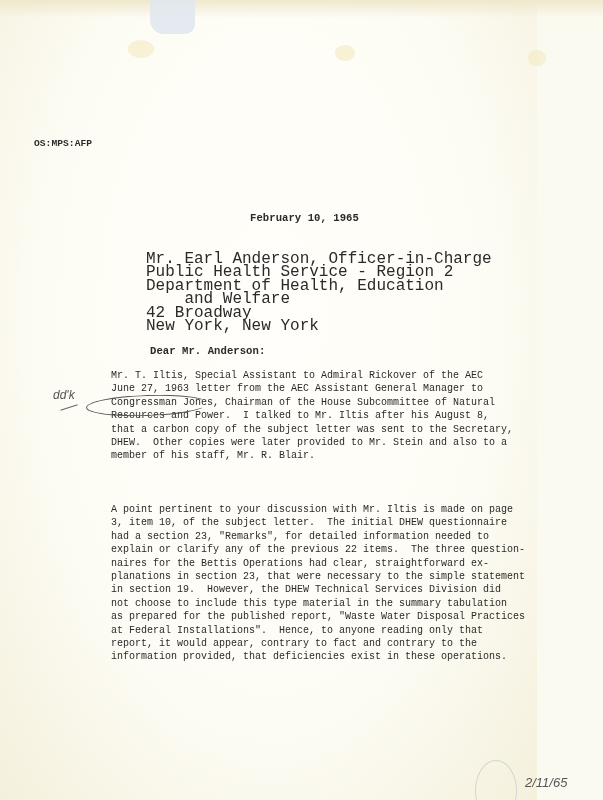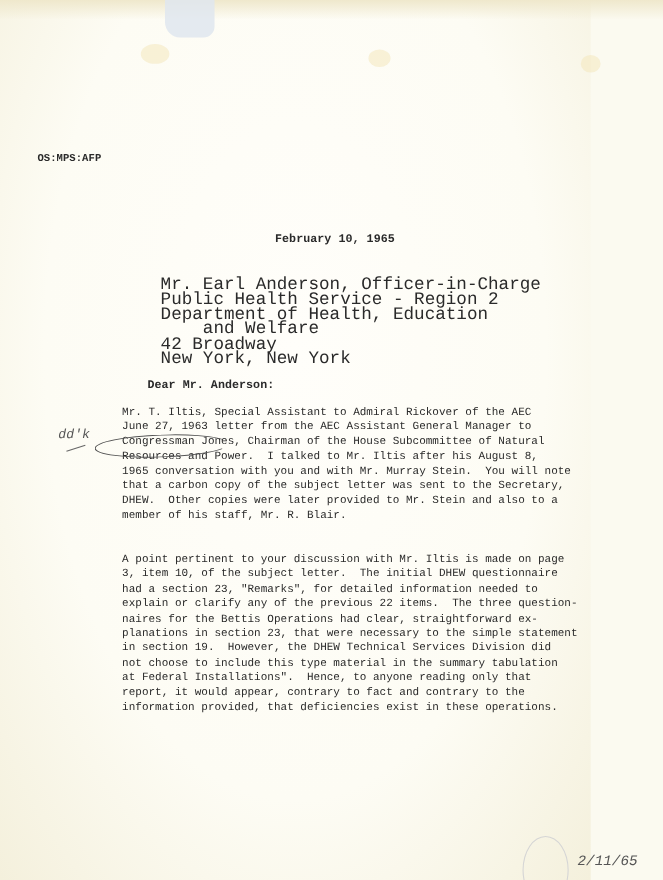--- a/index.html
+++ b/index.html
@@ -16,27 +16,27 @@
   }
   .edge-top { position:absolute; left:0; top:0; width:603px; height:18px;
     background:linear-gradient(#efe8cc, rgba(250,248,235,0)); }
   .tape { position:absolute; left:150px; top:0; width:45px; height:34px; background:#dfe6ee; border-radius:0 0 10px 14px; opacity:.85; }
   .stain { position:absolute; border-radius:50%; background:#f3e6b8; opacity:.5; }
   .line { position:absolute; font-size:10.6px; font-weight:bold; white-space:pre; letter-spacing:0.05px; line-height:13.4px; }
   .ref { left:34px; top:137px; font-size:9.6px; }
   .date { left:250px; top:189px;margin-top:23px; }
   .addr { position:absolute; left:146px; top:253px; }
   .addr .l { font-size:16px; font-weight:normal; white-space:pre; line-height:13.4px; }
-  .salutation { left:134px; top:345px; }
+  .salutation { left:150px; top:345px; }
   .para { position:absolute; left:92px; width:480px; }
   .para .l { font-size:10px; font-weight:normal; white-space:pre; line-height:13.4px;padding-left:19px; }
   .p1 { top:369px; }
   .p2 { top:503px; }
   .circle { position:absolute; left:86px; top:395px; width:120px; height:19px; border:1.2px solid #555; border-radius:50%; border-right-color:transparent; transform:rotate(-2deg); }
-  .hand { position:absolute; font-family:Liberation Mono, monospace; font-style:italic; color:#555; }
+  .hand { position:absolute; font-family:Liberation Sans, sans-serif; font-style:italic; color:#555; }
   .initials { left:53px; top:388px; font-size:12px; }
   .underline-mark { position:absolute; left:60px; top:407px; width:18px; height:1px; background:#666; transform:rotate(-18deg); }
   .recv-date { left:525px; top:775px; font-size:13px; }
   .stamp-circle { position:absolute; left:475px; top:760px; width:40px; height:60px; border:1px solid #d5d5d5; border-radius:50%; }
 </style>
 </head>
 <body>
 
 <div class="page">
   <div class="edge-top"></div>
@@ -57,35 +57,35 @@
     <div class="l">New York, New York</div>
   </div>
 
   <div class="line salutation">Dear Mr. Anderson:</div>
 
   <div class="para p1">
     <div class="l">Mr. T. Iltis, Special Assistant to Admiral Rickover of the AEC</div>
     <div class="l">June 27, 1963 letter from the AEC Assistant General Manager to</div>
     <div class="l">Congressman Jones, Chairman of the House Subcommittee of Natural</div>
     <div class="l">Resources and Power.  I talked to Mr. Iltis after his August 8,</div>
-    <div class="l">1965 conversation with you and with Mr. Murray Stein.  You will note</div>
     <div class="l">that a carbon copy of the subject letter was sent to the Secretary,</div>
     <div class="l">DHEW.  Other copies were later provided to Mr. Stein and also to a</div>
     <div class="l">member of his staff, Mr. R. Blair.</div>
   </div>
 
   <div class="para p2">
     <div class="l">A point pertinent to your discussion with Mr. Iltis is made on page</div>
     <div class="l">3, item 10, of the subject letter.  The initial DHEW questionnaire</div>
     <div class="l">had a section 23, "Remarks", for detailed information needed to</div>
     <div class="l">explain or clarify any of the previous 22 items.  The three question-</div>
     <div class="l">naires for the Bettis Operations had clear, straightforward ex-</div>
     <div class="l">planations in section 23, that were necessary to the simple statement</div>
     <div class="l">in section 19.  However, the DHEW Technical Services Division did</div>
     <div class="l">not choose to include this type material in the summary tabulation</div>
+    <div class="l">as prepared for the published report, "Waste Water Disposal Practices</div>
     <div class="l">at Federal Installations".  Hence, to anyone reading only that</div>
     <div class="l">report, it would appear, contrary to fact and contrary to the</div>
     <div class="l">information provided, that deficiencies exist in these operations.</div>
   </div>
 
   <div class="circle"></div>
   <div class="hand initials">dd'k</div>
   <div class="underline-mark"></div>
 
   <div class="stamp-circle"></div>

